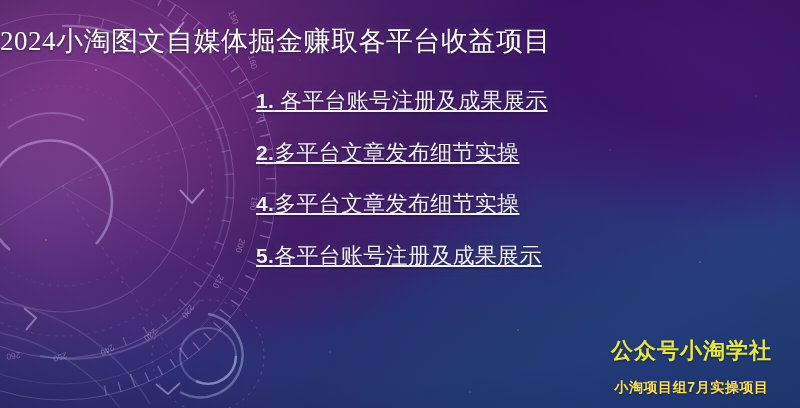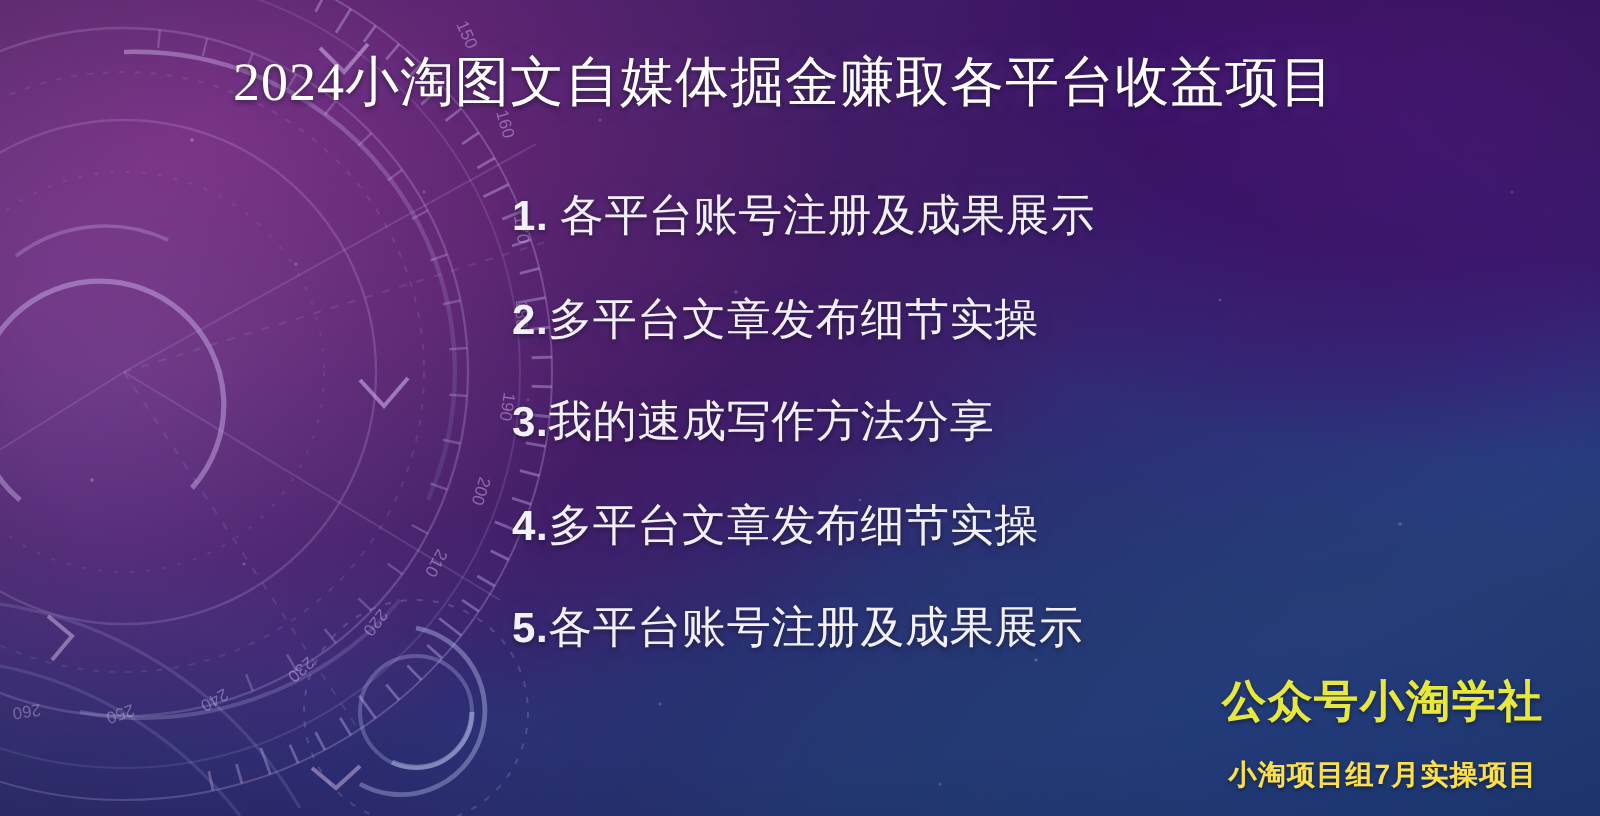--- a/index.html
+++ b/index.html
@@ -51,45 +51,46 @@
 
   
   .content {
     position: absolute;
     inset: 0;
   }
   .title {
     position: absolute;
     left: 0; right: 16px;
     top: 24px;
-    text-align: center;
+    text-align: left;
     font-size: 27px;
     line-height: 34px;
     letter-spacing: 0.5px;
     color: #ffffff;
     font-weight: 400;
     text-shadow: 0 1px 3px rgba(0,0,0,0.55), 0 0 10px rgba(120,90,190,0.45);
     white-space: nowrap;
   }
 
   .bullets {
     position: absolute;
     left: 256px;
     top: 86px;
     width: 430px;
   }
   .bullet {
     font-size: 22px;
-    line-height: 44px;
+    line-height: 30px;
     height: 51.5px;
     color: #f2f0fb;
     font-weight: 400;
     letter-spacing: 0.3px;
     white-space: nowrap;
     text-shadow: 0 1px 3px rgba(0,0,0,0.55), 0 0 8px rgba(110,90,190,0.35);
+    text-decoration: underline;
   }
   .bullet .num {
     display: inline;
     font-family: "Liberation Sans", "DejaVu Sans", sans-serif;
     font-weight: 700;
     font-size: 21px;
   }
 
   .watermark {
     position: absolute;
@@ -316,23 +317,20 @@
     <div class="bullets">
 
       <div class="bullet">
         <span class="num">1.</span><span> 各平台账号注册及成果展示</span>
       </div>
 
       <div class="bullet">
         <span class="num">2.</span><span>多平台文章发布细节实操</span>
       </div>
 
-      <div class="bullet">
-        <span class="num">3.</span><span>我的速成写作方法分享</span>
-      </div>
 
       <div class="bullet">
         <span class="num">4.</span><span>多平台文章发布细节实操</span>
       </div>
 
       <div class="bullet">
         <span class="num">5.</span><span>各平台账号注册及成果展示</span>
       </div>
 
     </div>

